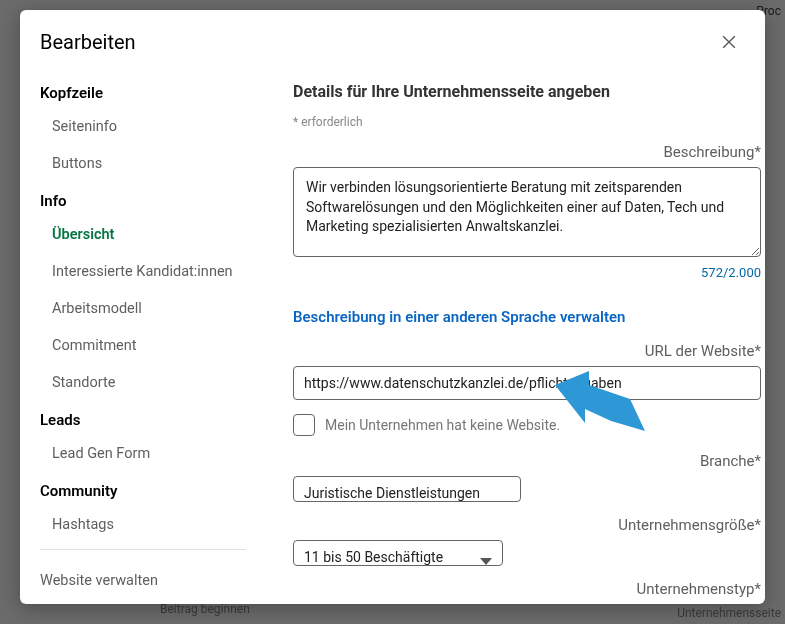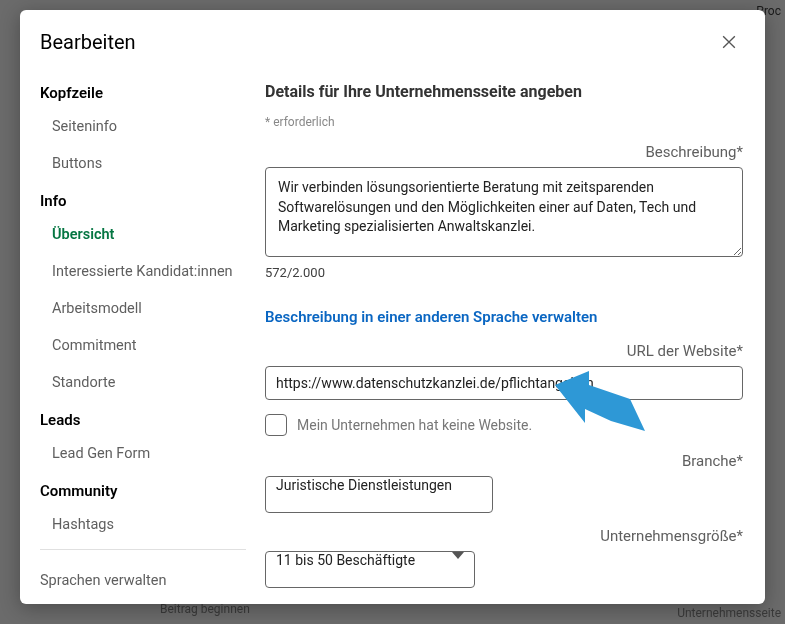--- a/index.html
+++ b/index.html
@@ -2,43 +2,43 @@
 <html><head>
   <meta charset="utf-8">
   <style>
     * { box-sizing: border-box; margin: 0; padding: 0; font-family: -apple-system, BlinkMacSystemFont, "Segoe UI", Roboto, Arial, sans-serif; }
     body { width: 785px; height: 624px; background: #6b6b6b; position: relative; overflow: hidden; }
     .modal { position: absolute; top: 10px; left: 20px; right: 20px; bottom: 20px; background: #fff; border-radius: 6px; box-shadow: 0 4px 20px rgba(0,0,0,.3); display: flex; flex-direction: column; }
     .modal-header { padding: 16px 20px 8px 20px; display: flex; align-items: center; justify-content: space-between; }
     .modal-title { font-size: 20px; font-weight: 400; color: #000; }
     .close-btn { cursor: pointer; width: 32px; height: 32px; display: flex; align-items: center; justify-content: center; color: #555; }
     .close-btn svg { width: 20px; height: 20px; stroke: currentColor; stroke-width: 1.6; }
-    .modal-body { flex: 1; display: flex; overflow: hidden; }
+    .modal-body { flex: 1; display: flex; overflow: hidden; gap: 28px; }
     .sidebar { width: 227px; padding: 8px 4px 8px 20px; overflow-y: auto; position: relative; }
     .sidebar::-webkit-scrollbar { width: 8px; }
     .sidebar::-webkit-scrollbar-thumb { background: #ccc; border-radius: 4px; }
     .section-header { font-size: 15px; font-weight: 600; color: #000; padding: 10px 0 6px 0; cursor: pointer; }
     .nav-item { font-size: 14.5px; color: #5f5f5f; padding: 10px 0 10px 12px; cursor: pointer; }
     .nav-item.active { color: #057642; font-weight: 600; }
     .divider { height: 1px; background: #e0e0e0; margin: 6px 0 2px 0; width: 206px; }
     .spacer { height: 10px; }
-    .content { flex: 1; padding: 16px 22px 16px 18px; overflow-y: auto; position: relative; }
+    .content { flex: 1; padding: 16px 4px 16px 18px; overflow-y: auto; position: relative; }
     .content::-webkit-scrollbar { width: 8px; }
     .content::-webkit-scrollbar-thumb { background: #ccc; border-radius: 4px; }
     .content-title { font-size: 16px; color: #333; margin-bottom: 14px; }
     .required-note { font-size: 12px; color: #888; margin-bottom: 14px; }
     .field-label { font-size: 15px; color: #5f5f5f; margin-bottom: 6px; display: block; text-align: right; }
     .textarea { width: 100%; min-height: 90px; border: 1px solid #666; border-radius: 4px; padding: 10px 12px; font-size: 14px; color: #222; resize: vertical; line-height: 1.4; font-family: inherit; }
-    .char-count { font-size: 13px; color: #404040; margin-top: 4px; }
+    .char-count { text-align: right; font-size: 13px; color: #0369a1; margin-top: 4px; }
     .link-manage { color: #0a66c2; font-size: 15px; font-weight: 600; cursor: pointer; display: inline-block; margin: 14px 0 16px 0; }
     .text-input { width: 100%; height: 34px; border: 1px solid #666; border-radius: 4px; padding: 0 10px; font-size: 14px; color: #222; }
     .checkbox-row { display: flex; align-items: center; margin: 12px 0 16px 0; }
     .checkbox { width: 22px; height: 22px; border: 1px solid #666; border-radius: 4px; margin-right: 10px; cursor: pointer; flex-shrink: 0; }
     .checkbox-label { font-size: 14px; color: #777; }
-    .select { width: 228px; height: 37px; border: 1px solid #666; border-radius: 4px; padding: 0 10px; font-size: 14px; color: #222; display: flex; align-items: flex-start; justify-content: space-between; cursor: pointer; }
+    .select { width: 228px; height: 26px; border: 1px solid #666; border-radius: 4px; padding: 0 10px; font-size: 14px; color: #222; display: flex; align-items: flex-end; justify-content: space-between; cursor: pointer; }
     .select2 { width: 210px; }
     .caret { width: 0; height: 0; border-left: 6px solid transparent; border-right: 6px solid transparent; border-top: 7px solid #555; }
     .field-group { margin-bottom: 14px; }
     .arrow { position: absolute; top: 371px; left: 555px; pointer-events: none; }
     .arrow svg polygon { fill: #2e98d6; }
     .backdrop-text { position: absolute; color: #3a3a3a; font-size: 12px; }
   </style>
 </head>
 <body>
 
@@ -71,21 +71,21 @@
       <div class="nav-item">Standorte</div>
 
       <div class="section-header">Leads</div>
       <div class="nav-item">Lead Gen Form</div>
 
       <div class="section-header">Community</div>
       <div class="nav-item">Hashtags</div>
 
       <div class="divider"></div>
       <div class="spacer"></div>
-      <div class="nav-item" style="padding-left:0">Sprachen verwalten</div>
+      <div class="nav-item" style="padding-left:0">Website verwalten</div>
     </nav>
 
     <main class="content">
       <h3 class="content-title">Details für Ihre Unternehmensseite angeben</h3>
       <div class="required-note">* erforderlich</div>
 
       <div class="field-group">
         <label class="field-label">Beschreibung*</label>
         <textarea class="textarea" style="">Wir verbinden lösungsorientierte Beratung mit zeitsparenden Softwarelösungen und den Möglichkeiten einer auf Daten, Tech und Marketing spezialisierten Anwaltskanzlei.</textarea>
         <div class="char-count">572/2.000</div>

